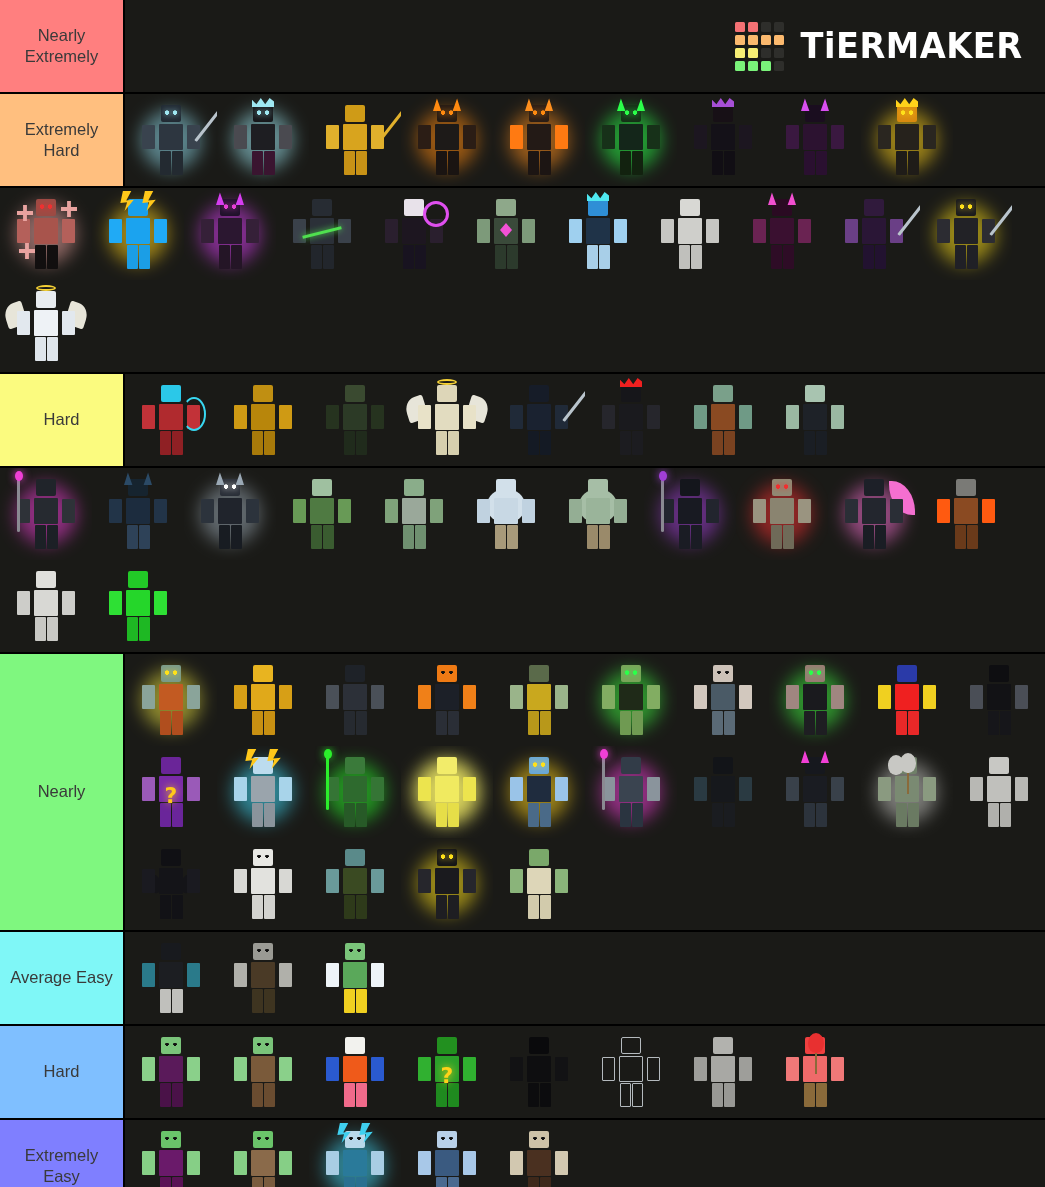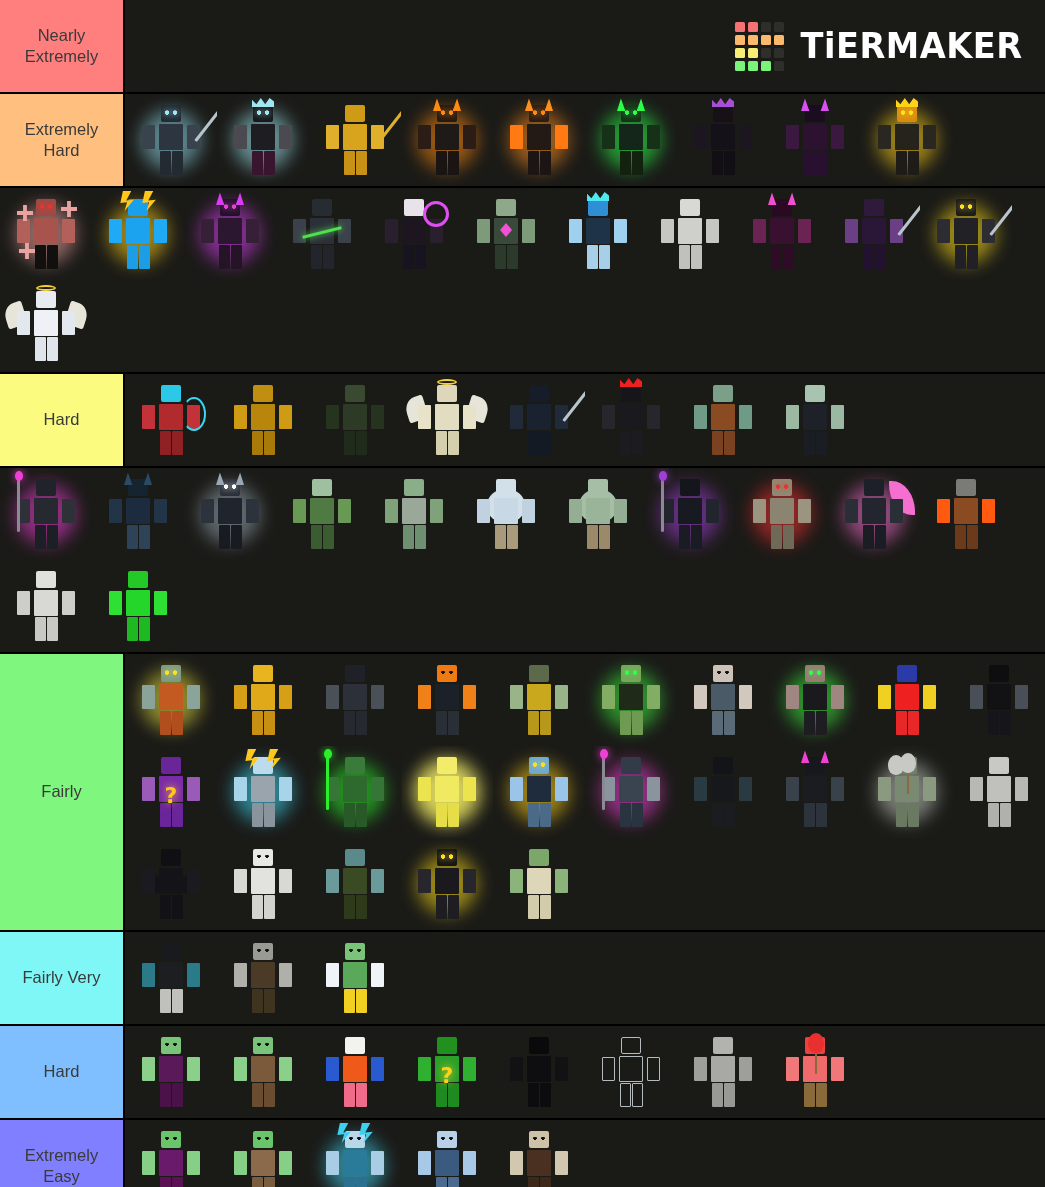--- a/index.html
+++ b/index.html
@@ -716,21 +716,21 @@
             <div class="arm-r" style="background: rgb(46, 224, 52);"></div>
             <div class="leg-l" style="background: rgb(30, 184, 35);"></div>
             <div class="leg-r" style="background: rgb(30, 184, 35);"></div>
             <div class="torso" style="background: rgb(37, 214, 42);"></div>
             <div class="head" style="background: rgb(34, 201, 39);"></div>
           </div>
         </div>
       </div>
     </div>
     <div class="tier-row">
-      <div class="tier-label" style="background: rgb(127, 247, 127); color: rgb(58, 58, 58);">Fairly</div>
+      <div class="tier-label" style="background: rgb(127, 247, 127); color: rgb(58, 58, 58);">Nearly</div>
       <div class="tier-items" style="min-height: 276px;">
         <div class="tier-item">
           <div class="av">
             <div class="acc aura" style="background: rgb(232, 224, 64);"></div>
             <div class="arm-l" style="background: rgb(138, 164, 154);"></div>
             <div class="arm-r" style="background: rgb(138, 164, 154);"></div>
             <div class="leg-l" style="background: rgb(176, 78, 30);"></div>
             <div class="leg-r" style="background: rgb(176, 78, 30);"></div>
             <div class="torso" style="background: rgb(194, 90, 34);"></div>
             <div class="head" style="background: rgb(122, 154, 138);"></div>
@@ -1002,21 +1002,21 @@
             <div class="arm-r" style="background: rgb(138, 180, 122);"></div>
             <div class="leg-l" style="background: rgb(210, 203, 172);"></div>
             <div class="leg-r" style="background: rgb(210, 203, 172);"></div>
             <div class="torso" style="background: rgb(221, 214, 184);"></div>
             <div class="head" style="background: rgb(122, 168, 106);"></div>
           </div>
         </div>
       </div>
     </div>
     <div class="tier-row">
-      <div class="tier-label" style="background: rgb(127, 247, 247); color: rgb(58, 58, 58);">Fairly Very</div>
+      <div class="tier-label" style="background: rgb(127, 247, 247); color: rgb(58, 58, 58);">Average Easy</div>
       <div class="tier-items" style="min-height: 92px;">
         <div class="tier-item">
           <div class="av">
             <div class="arm-l" style="background: rgb(42, 122, 138);"></div>
             <div class="arm-r" style="background: rgb(42, 122, 138);"></div>
             <div class="leg-l" style="background: rgb(192, 192, 188);"></div>
             <div class="leg-r" style="background: rgb(192, 192, 188);"></div>
             <div class="torso" style="background: rgb(28, 30, 34);"></div>
             <div class="head" style="background: rgb(24, 26, 30);"></div>
           </div>

